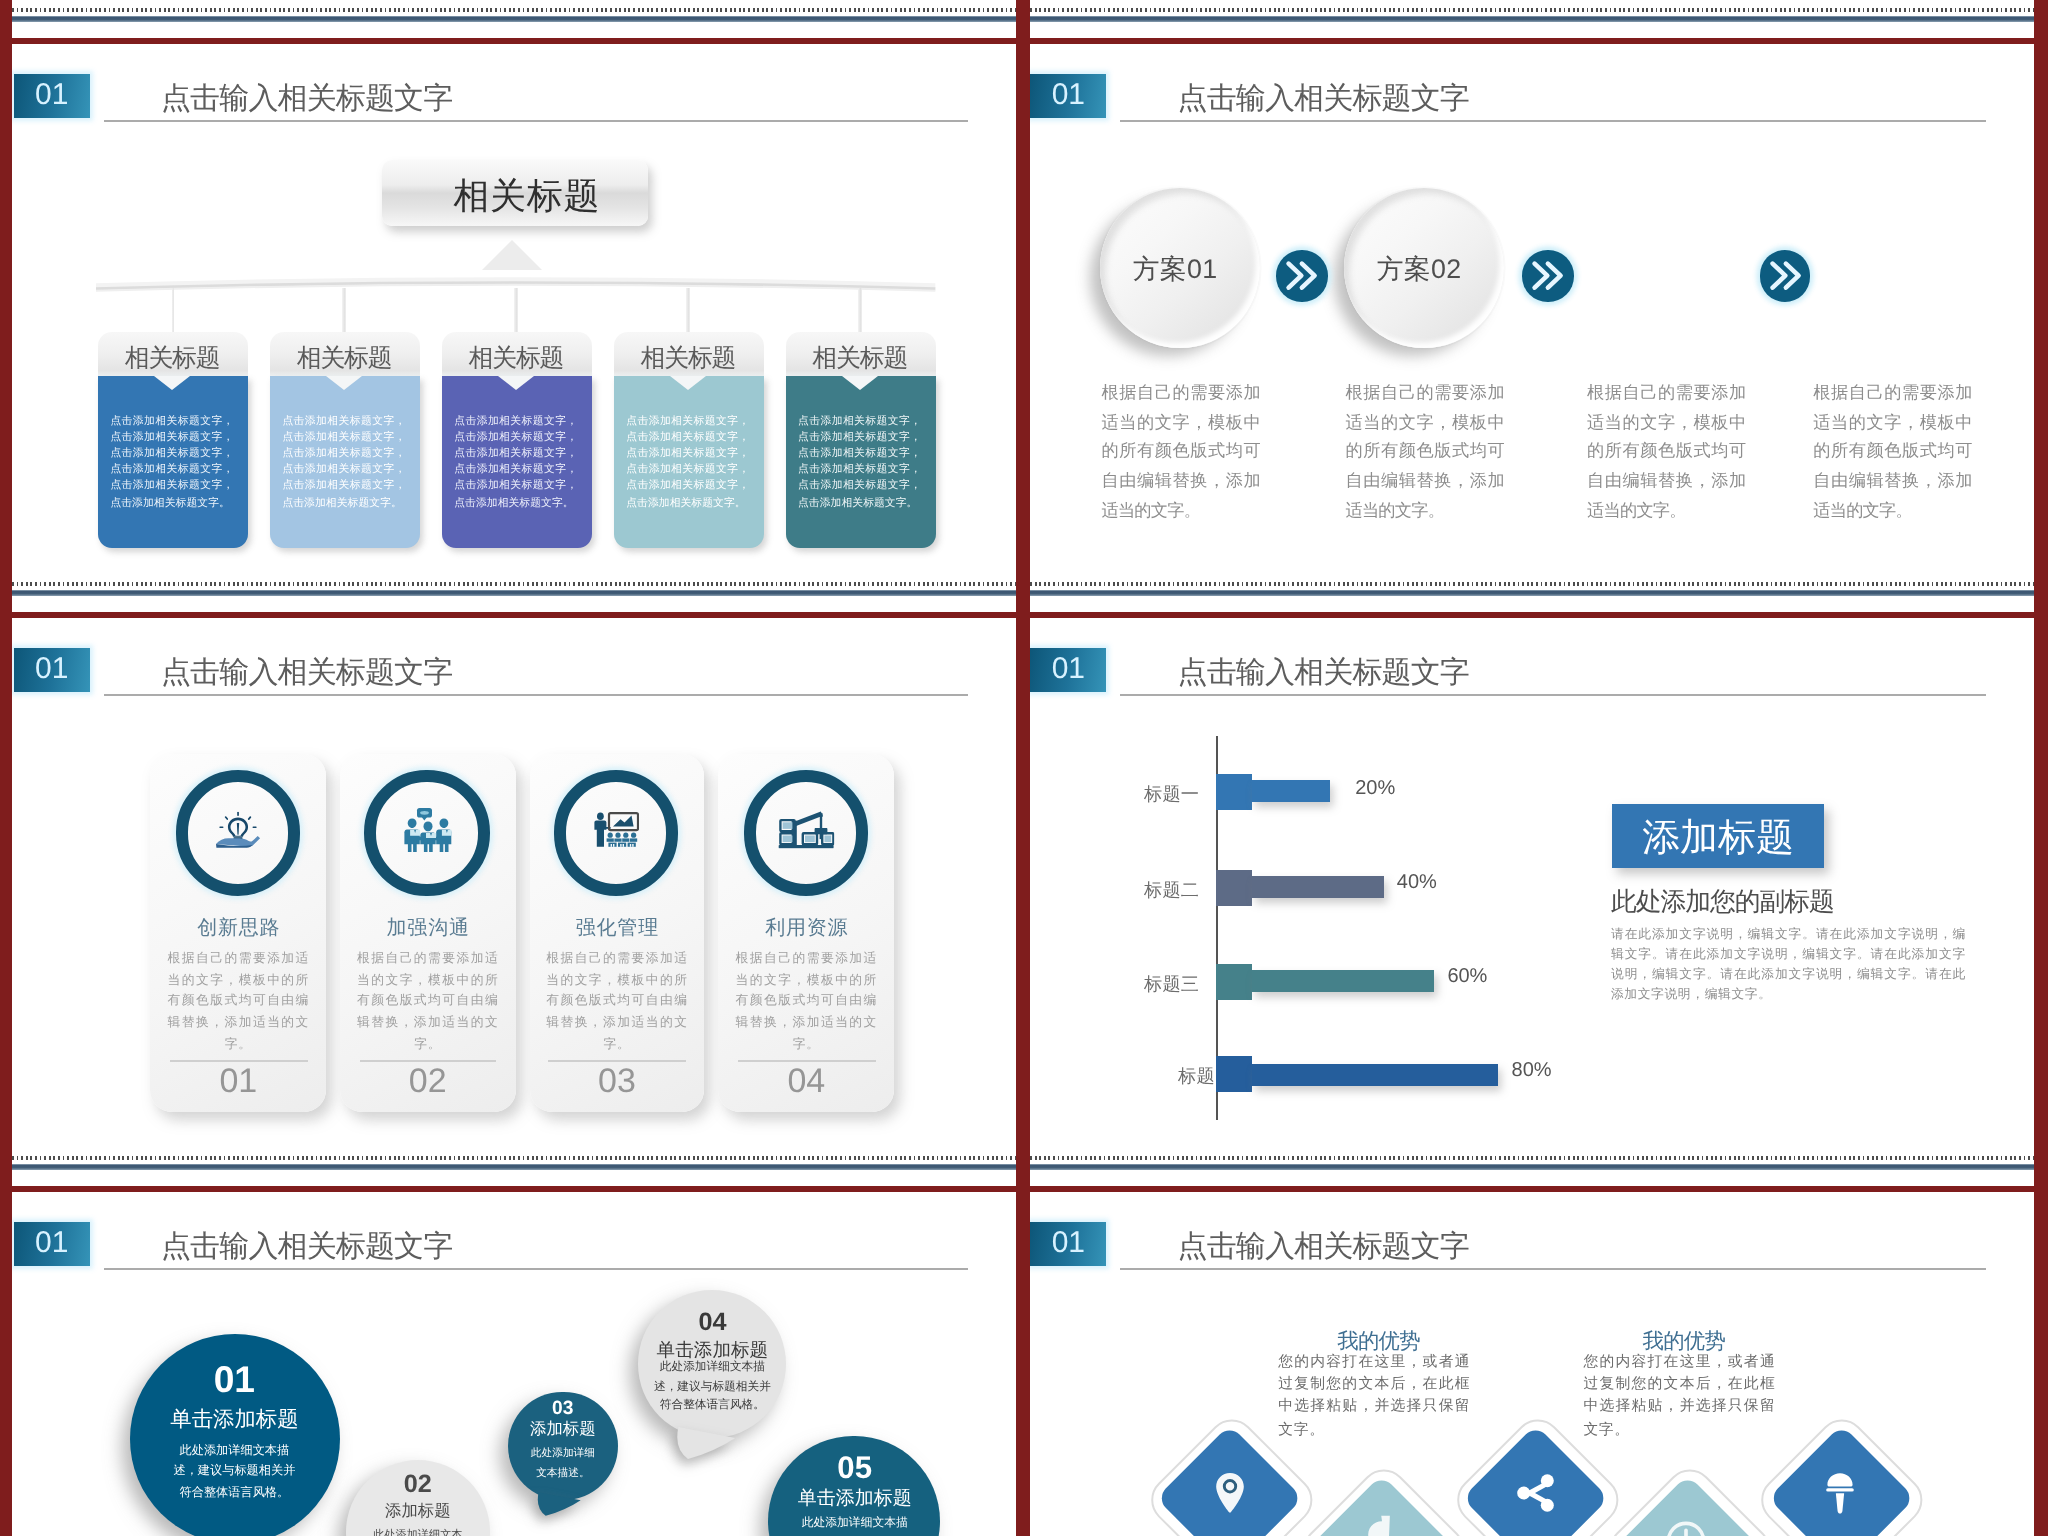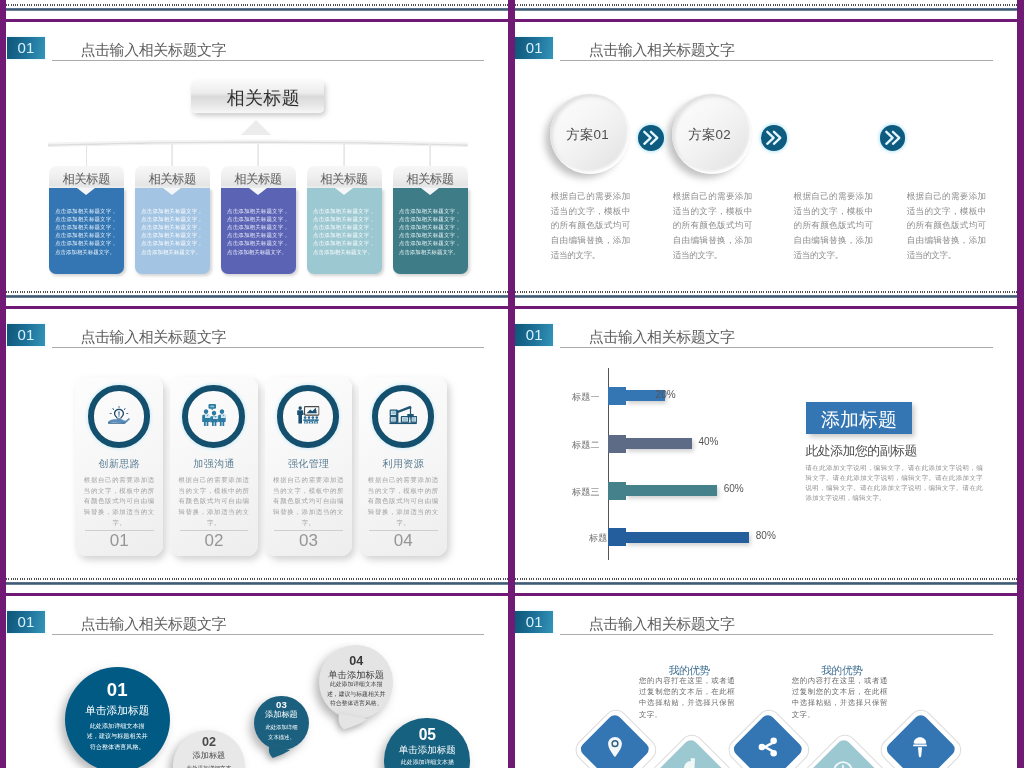--- a/index.html
+++ b/index.html
@@ -1,19 +1,19 @@
 <!DOCTYPE html>
 <html><head>
 <meta charset="utf-8">
 <style>
 
   html,body{margin:0;padding:0;}
   body{width:1024px;height:768px;overflow:hidden;background:#e3e3e3;
        font-family:"Liberation Sans",sans-serif;-webkit-font-smoothing:antialiased;}
-  .page{position:relative;width:1024px;height:768px;overflow:hidden;background:#701a75;opacity:0.999;}
+  .page{position:relative;width:1024px;height:768px;overflow:hidden;background:#7f1d1d;opacity:0.999;}
   .slide{position:absolute;width:502px;height:284px;background:#ffffff;overflow:hidden;}
   .sl-dots{position:absolute;left:0;width:502px;top:269.3px;height:2.2px;
      background-image:repeating-linear-gradient(to right,#4d4d4d 0,#4d4d4d 0.95px,rgba(255,255,255,0) 0.95px,rgba(255,255,255,0) 2.3px);}
   .sl-bar{position:absolute;left:0;width:502px;top:273.1px;height:2.9px;
      background:linear-gradient(to bottom,#93a7b8 0%,#3a5470 26%,#425d77 62%,#8ba0b2 100%);}
   
   .hd-badge{position:absolute;left:0.3px;top:15.6px;width:38.6px;height:22px;
      background:linear-gradient(100deg,#0d5678 0%,#1e7299 52%,#3594b8 100%);
      color:#d8f2ff;font-size:15px;text-align:center;line-height:22.5px;
      box-shadow:0 0 2.3px 1.4px rgba(212,240,252,0.85);}
@@ -337,21 +337,21 @@
   <div class="sl-bar"></div>
 </div>
 <div class="slide" style="left:514.6px;top:308.8px">
   <div class="hd-badge"><span>01</span></div>
   <div class="hd-title">点击输入相关标题文字</div>
   <div class="hd-line"></div>
   <div class="s4-axis"></div>
   <div class="s4-cat" style="left:29px;top:82.4px">标题一</div>
   <div class="s4-cap" style="left:93.6px;top:78.2px;width:18.3px;background:#3376b3"></div>
   <div class="s4-bar" style="left:111.9px;top:81.5px;width:38.6px;background:#3376b3"></div>
-  <div class="s4-val" style="left:141px;top:80.8px">20%</div>
+  <div class="s4-val" style="left:163px;top:80.8px">20%</div>
   <div class="s4-cat" style="left:29px;top:130.3px">标题二</div>
   <div class="s4-cap" style="left:93.6px;top:126.1px;width:18.3px;background:#5d6b86"></div>
   <div class="s4-bar" style="left:111.9px;top:129.4px;width:65.4px;background:#5d6b86"></div>
   <div class="s4-val" style="left:183.8px;top:128.7px">40%</div>
   <div class="s4-cat" style="left:29px;top:177.3px">标题三</div>
   <div class="s4-cap" style="left:93.6px;top:173.1px;width:18.3px;background:#45818a"></div>
   <div class="s4-bar" style="left:111.9px;top:176.4px;width:90.7px;background:#45818a"></div>
   <div class="s4-val" style="left:209.1px;top:175.7px">60%</div>
   <div class="s4-cat" style="left:46px;top:223.7px">标题四</div>
   <div class="s4-cap" style="left:93.6px;top:219.5px;width:18.3px;background:#255e9c"></div>

